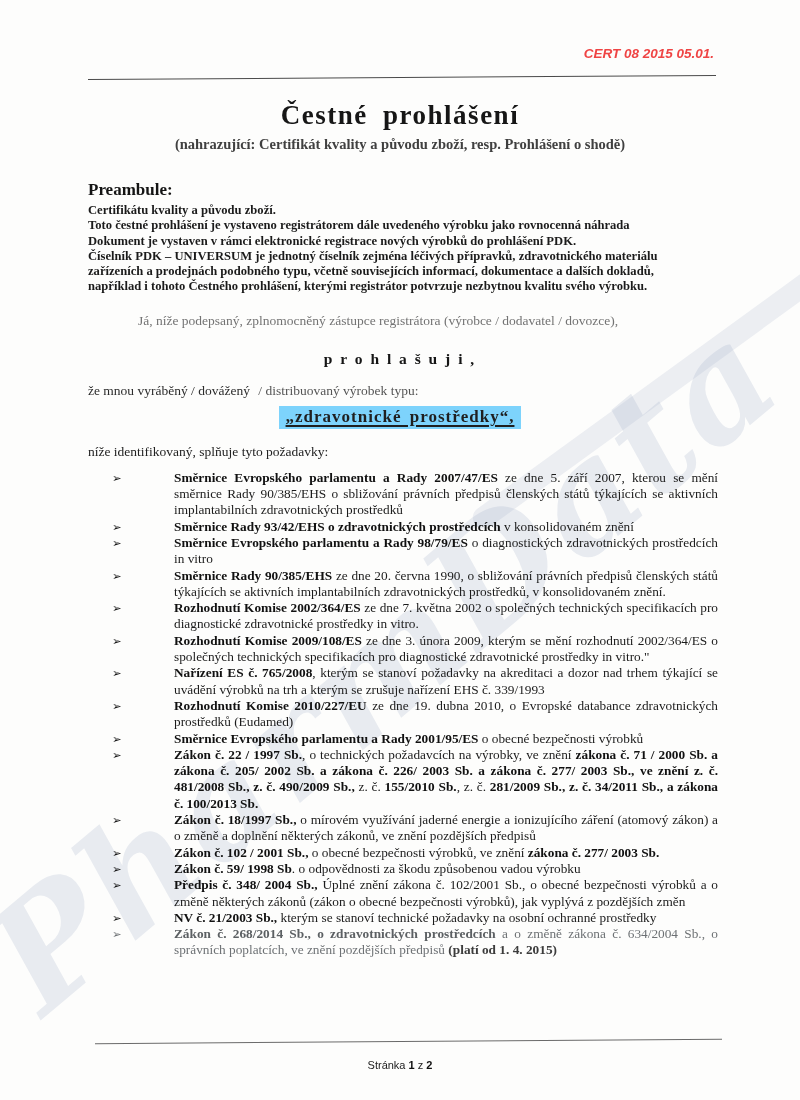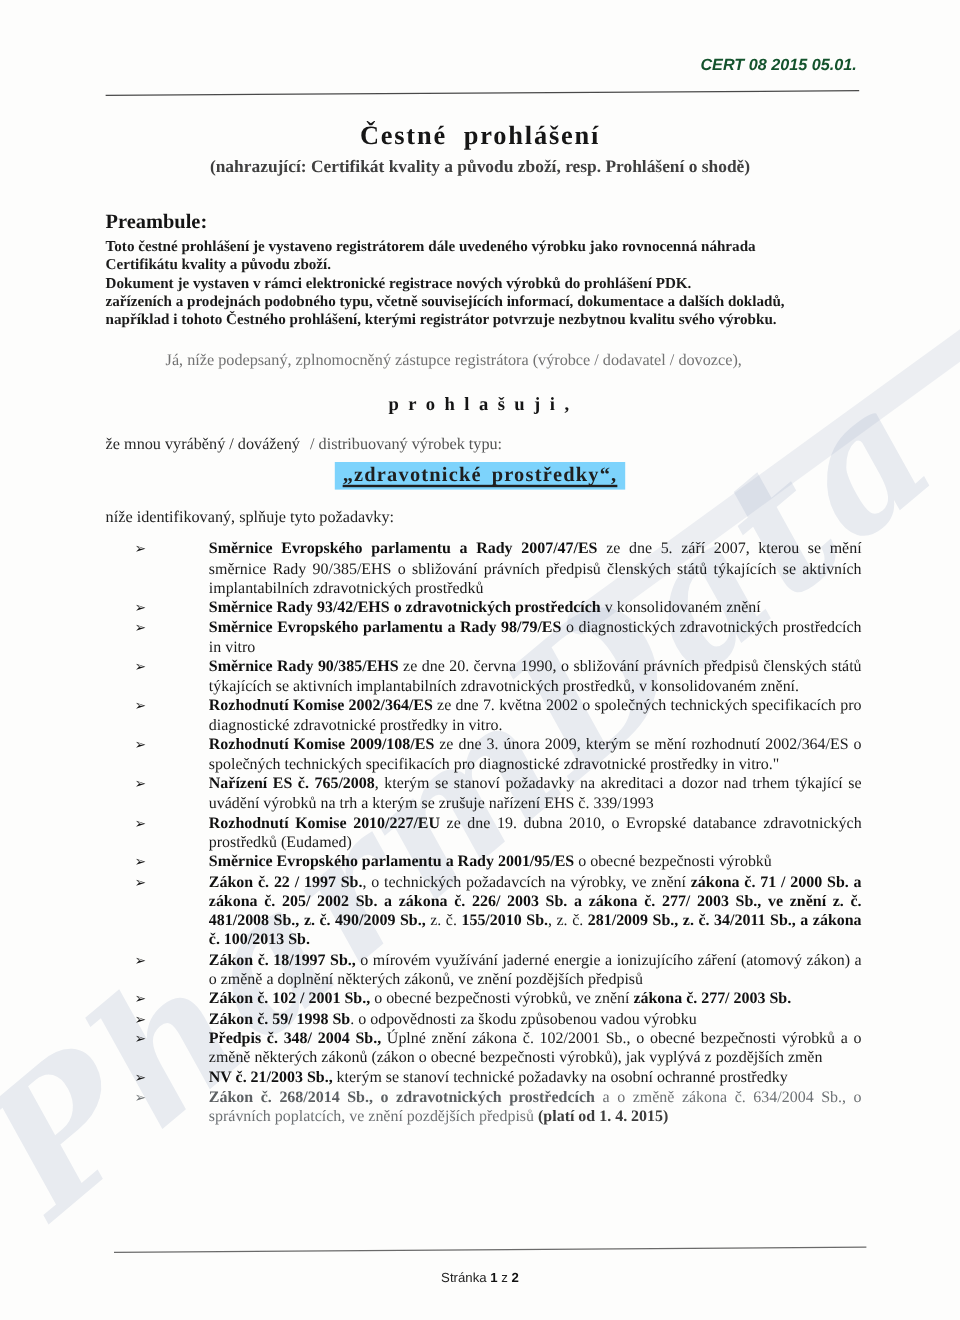--- a/index.html
+++ b/index.html
@@ -24,29 +24,29 @@
   .watermark-stroke{
     position:absolute;left:430px;top:375px;width:470px;height:22px;
     border-radius:12px;background:rgba(148,163,194,0.16);
     transform:rotate(-36deg);z-index:0;pointer-events:none;
   }
   .content{position:relative;z-index:1;}
   
   .cert-ref{
     margin:46px 86px 16px 0;text-align:right;
     font-family:"Liberation Sans","DejaVu Sans",sans-serif;
-    font-style:italic;font-weight:600;font-size:13.5px;color:#14532d;
+    font-style:italic;font-weight:600;font-size:13.5px;color:#ef4444;
   }
   .top-rule{
     margin:10px 84px 0 88px;height:0;
     border-top:1.6px solid #4a4a4a;transform:rotate(-0.35deg);
   }
   .title{
     margin:22px 0 0 0;text-align:center;
-    font-size:22px;font-weight:bold;letter-spacing:1.5px;word-spacing:7px;color:#161616;
+    font-size:27px;font-weight:bold;letter-spacing:1.5px;word-spacing:7px;color:#161616;
   }
   .subtitle{
     margin:5px 0 0 0;text-align:center;
     font-size:14.5px;font-weight:bold;color:#404040;
   }
   
   .preamble-heading{
     margin:27px 0 3px 88px;font-size:17px;font-weight:bold;color:#141414;
   }
   .preamble-body{margin:0 78px 0 88px;}
@@ -109,23 +109,24 @@
 
   <div class="content">
     <div class="cert-ref">CERT 08 2015 05.01.</div>
     <div class="top-rule"></div>
 
     <h1 class="title">Čestné prohlášení</h1>
     <div class="subtitle">(nahrazující: Certifikát kvality a původu zboží, resp. Prohlášení o shodě)</div>
 
     <div class="preamble-heading">Preambule:</div>
     <div class="preamble-body">
+        <div class="preamble-line">Certifikátu kvality a původu zboží.</div>
         <div class="preamble-line">Toto čestné prohlášení je vystaveno registrátorem dále uvedeného výrobku jako rovnocenná náhrada</div>
-        <div class="preamble-line">Certifikátu kvality a původu zboží.</div>
         <div class="preamble-line">Dokument je vystaven v rámci elektronické registrace nových výrobků do prohlášení PDK.</div>
+        <div class="preamble-line">Číselník PDK – UNIVERSUM je jednotný číselník zejména léčivých přípravků, zdravotnického materiálu</div>
         <div class="preamble-line">zařízeních a prodejnách podobného typu, včetně souvisejících informací, dokumentace a dalších dokladů,</div>
         <div class="preamble-line">například i tohoto Čestného prohlášení, kterými registrátor potvrzuje nezbytnou kvalitu svého výrobku.</div>
       </div>
 
     <div class="intro">Já, níže podepsaný, zplnomocněný zástupce registrátora (výrobce / dodavatel / dovozce),</div>
     <div class="verb">p r o h l a š u j i ,</div>
 
     <div class="product-line">
       <span>že mnou vyráběný / dovážený </span><span class="lighter">/ distribuovaný výrobek typu:</span>
     </div>

